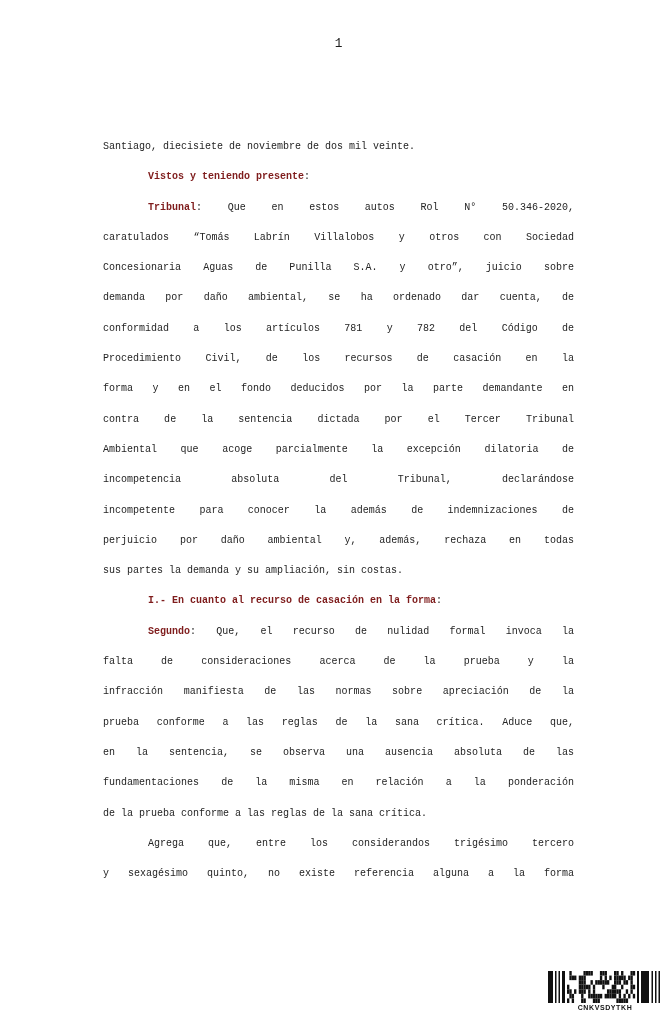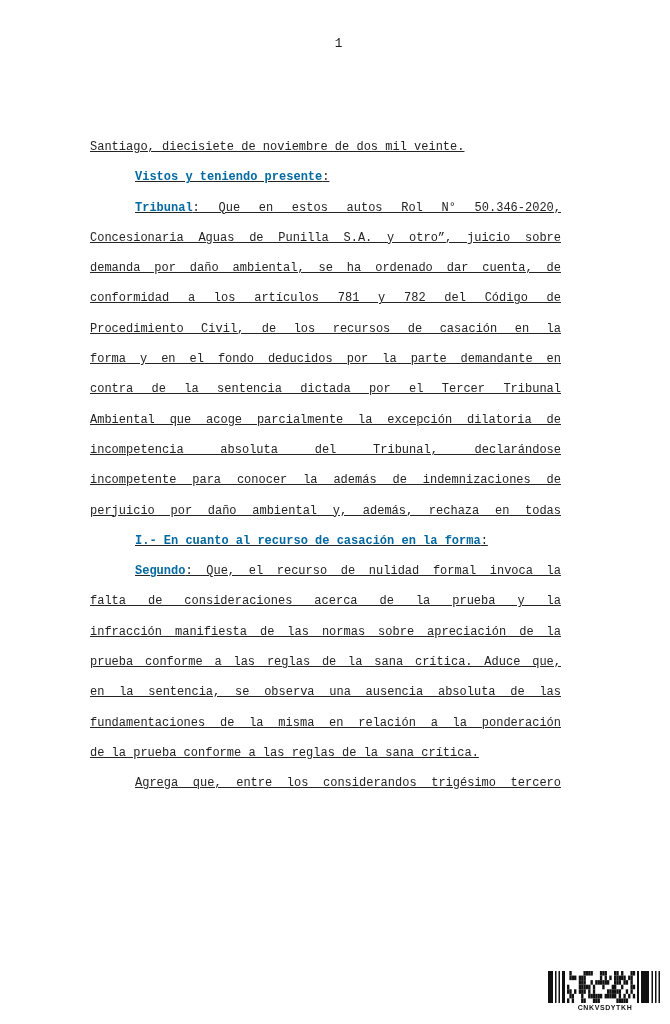--- a/index.html
+++ b/index.html
@@ -24,41 +24,40 @@
     position: absolute;
     top: 36px;
     left: 103px;
     width: 471px;
     text-align: center;
     font-size: 12.8px;
     color: #1d1d1d;
   }
   .text-block {
     position: absolute;
-    left: 90px;
+    left: 103px;
     top: 132px;
     width: 471px;
-    font-size: 12px;
+    font-size: 10px;
     line-height: 30.3px;
     color: #242424;
-    text-decoration: underline;
   }
   .line {
     text-align: justify;
     text-align-last: left;
   }
   .line.just {
     text-align-last: justify;
   }
   .line.indent {
     padding-left: 45px;
   }
   .b {
     font-weight: 700;
-    color: #0369a1;
+    color: #7f1d1d;
   }
   .barcode {
     position: absolute;
     left: 548px;
     top: 971px;
     width: 114px;
   }
   .barcode svg {
     display: block;
   }
@@ -77,39 +76,42 @@
 <body>
 
 <div class="page">
 
   <div class="page-number">1</div>
 
   <div class="text-block" id="text-block">
       <div class="line"><span>Santiago, diecisiete de noviembre de dos mil veinte.</span></div>
       <div class="line indent"><span class="b">Vistos y teniendo presente</span><span>:</span></div>
       <div class="line indent just"><span class="b">Tribunal</span><span>: Que en estos autos Rol N° 50.346-2020,</span></div>
+      <div class="line just"><span>caratulados “Tomás Labrín Villalobos y otros con Sociedad</span></div>
       <div class="line just"><span>Concesionaria Aguas de Punilla S.A. y otro”, juicio sobre</span></div>
       <div class="line just"><span>demanda por daño ambiental, se ha ordenado dar cuenta, de</span></div>
       <div class="line just"><span>conformidad a los artículos 781 y 782 del Código de</span></div>
       <div class="line just"><span>Procedimiento Civil, de los recursos de casación en la</span></div>
       <div class="line just"><span>forma y en el fondo deducidos por la parte demandante en</span></div>
       <div class="line just"><span>contra de la sentencia dictada por el Tercer Tribunal</span></div>
       <div class="line just"><span>Ambiental que acoge parcialmente la excepción dilatoria de</span></div>
       <div class="line just"><span>incompetencia absoluta del Tribunal, declarándose</span></div>
       <div class="line just"><span>incompetente para conocer la además de indemnizaciones de</span></div>
       <div class="line just"><span>perjuicio por daño ambiental y, además, rechaza en todas</span></div>
+      <div class="line"><span>sus partes la demanda y su ampliación, sin costas.</span></div>
       <div class="line indent"><span class="b">I.- En cuanto al recurso de casación en la forma</span><span>:</span></div>
       <div class="line indent just"><span class="b">Segundo</span><span>: Que, el recurso de nulidad formal invoca la</span></div>
       <div class="line just"><span>falta de consideraciones acerca de la prueba y la</span></div>
       <div class="line just"><span>infracción manifiesta de las normas sobre apreciación de la</span></div>
       <div class="line just"><span>prueba conforme a las reglas de la sana crítica. Aduce que,</span></div>
       <div class="line just"><span>en la sentencia, se observa una ausencia absoluta de las</span></div>
       <div class="line just"><span>fundamentaciones de la misma en relación a la ponderación</span></div>
       <div class="line"><span>de la prueba conforme a las reglas de la sana crítica.</span></div>
       <div class="line indent just"><span>Agrega que, entre los considerandos trigésimo tercero</span></div>
+      <div class="line just"><span>y sexagésimo quinto, no existe referencia alguna a la forma</span></div>
     </div>
 
   <div class="barcode">
     <svg id="barcode-svg" width="114" height="32" viewBox="0 0 114 32">
         <rect x="0" y="0" width="5" height="32" fill="#111"></rect>
         <rect x="7" y="0" width="1.5" height="32" fill="#111"></rect>
         <rect x="10.5" y="0" width="1.5" height="32" fill="#111"></rect>
         <rect x="14" y="0" width="3" height="32" fill="#111"></rect>
         <rect x="89" y="0" width="2" height="32" fill="#111"></rect>
         <rect x="93" y="0" width="8" height="32" fill="#111"></rect>

